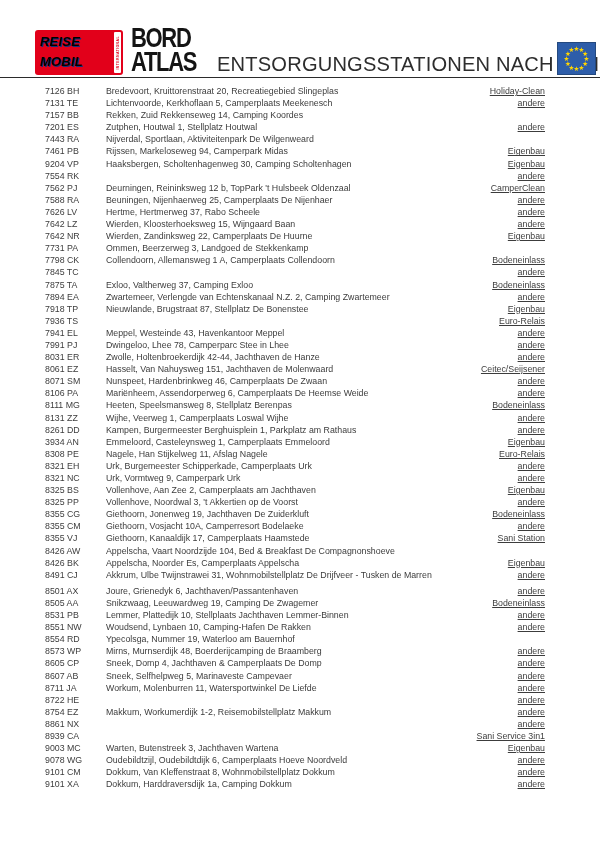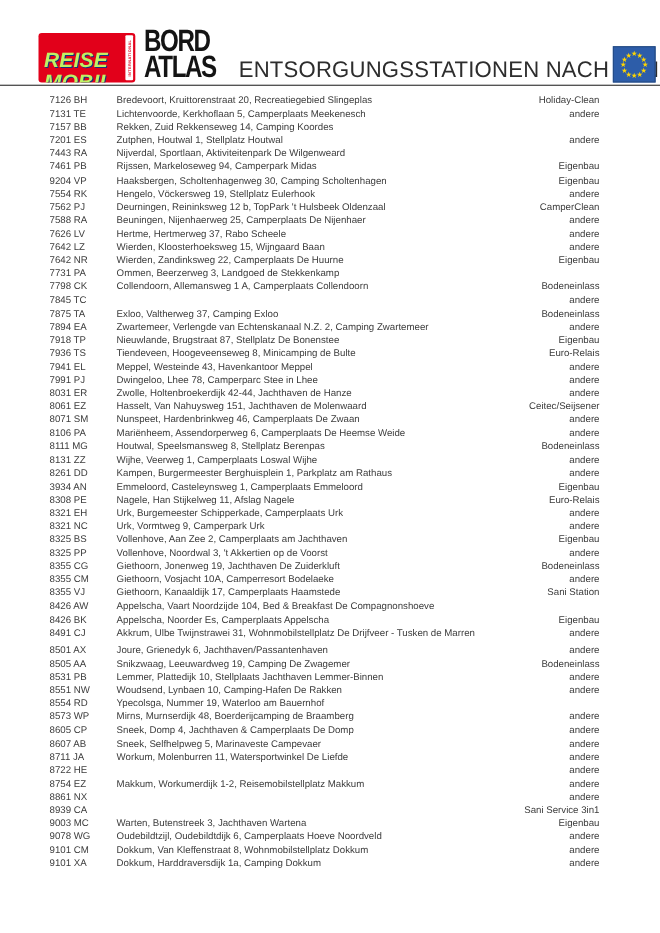--- a/index.html
+++ b/index.html
@@ -19,24 +19,24 @@
   }
 
   .logo-reisemobil {
     position: absolute; left: 35px; top: 30px;
     width: 88px; height: 45px;
     background: #e2001a; border-radius: 3px;
     display: flex;
   }
   .logo-reisemobil .rm-text {
     flex: 1;
-    padding: 16px 0 0 5px;
+    padding: 2px 0 0 5px;
     font-style: italic; font-weight: bold;
-    font-size: 19px; line-height: 19.5px;
-    color: #bef264; letter-spacing: 0.2px;
+    font-size: 13px; line-height: 19.5px;
+    color: #000000; letter-spacing: 0.2px;
     text-shadow: 1px 1px 0 #15317e;
     white-space: nowrap; overflow: hidden;
   }
   .logo-reisemobil .rm-strip {
     width: 7px; margin: 2px 2px 2px 0;
     background: #ffffff; border-radius: 1px;
     overflow: hidden;
     display: flex; align-items: center; justify-content: center;
   }
   .logo-reisemobil .rm-strip span {
@@ -76,21 +76,21 @@
     position: absolute; top: 85px; left: 0;
     width: 600px;
     padding: 0 55px 0 45px;
     box-sizing: border-box;
     font-size: 8.8px; line-height: 12.1px;
   }
   .row { display: flex; align-items: center; }
   .row.gap { margin-top: 4px; }
   .row .code { width: 61px; flex: 0 0 61px; white-space: nowrap; }
   .row .addr { width: 358px; flex: 0 0 358px; }
-  .row .type { flex: 1 1 auto; text-align: right; white-space: nowrap; }
+  .row .type { flex: 1 1 auto; text-align: right; white-space: nowrap; text-decoration: underline; }
 </style>
 </head>
 <body>
 
 <div class="header">
 
   <div class="logo-reisemobil">
     <div class="rm-text"><span>REISE</span><br><span>MOBIL</span></div>
     <div class="rm-strip">
         <span>INTERNATIONAL</span>
@@ -154,21 +154,20 @@
       <span class="addr">Rijssen, Markeloseweg 94, Camperpark Midas</span>
       <span class="type">Eigenbau</span>
     </div>
     <div class="row">
       <span class="code">9204 VP</span>
       <span class="addr">Haaksbergen, Scholtenhagenweg 30, Camping Scholtenhagen</span>
       <span class="type">Eigenbau</span>
     </div>
     <div class="row">
       <span class="code">7554 RK</span>
-      <span class="addr">Hengelo, Vöckersweg 19, Stellplatz Eulerhook</span>
       <span class="type">andere</span>
     </div>
     <div class="row">
       <span class="code">7562 PJ</span>
       <span class="addr">Deurningen, Reininksweg 12 b, TopPark 't Hulsbeek Oldenzaal</span>
       <span class="type">CamperClean</span>
     </div>
     <div class="row">
       <span class="code">7588 RA</span>
       <span class="addr">Beuningen, Nijenhaerweg 25, Camperplaats De Nijenhaer</span>
@@ -213,21 +212,20 @@
       <span class="addr">Zwartemeer, Verlengde van Echtenskanaal N.Z. 2, Camping Zwartemeer</span>
       <span class="type">andere</span>
     </div>
     <div class="row">
       <span class="code">7918 TP</span>
       <span class="addr">Nieuwlande, Brugstraat 87, Stellplatz De Bonenstee</span>
       <span class="type">Eigenbau</span>
     </div>
     <div class="row">
       <span class="code">7936 TS</span>
-      <span class="addr">Tiendeveen, Hoogeveenseweg 8, Minicamping de Bulte</span>
       <span class="type">Euro-Relais</span>
     </div>
     <div class="row">
       <span class="code">7941 EL</span>
       <span class="addr">Meppel, Westeinde 43, Havenkantoor Meppel</span>
       <span class="type">andere</span>
     </div>
     <div class="row">
       <span class="code">7991 PJ</span>
       <span class="addr">Dwingeloo, Lhee 78, Camperparc Stee in Lhee</span>
@@ -248,21 +246,21 @@
       <span class="addr">Nunspeet, Hardenbrinkweg 46, Camperplaats De Zwaan</span>
       <span class="type">andere</span>
     </div>
     <div class="row">
       <span class="code">8106 PA</span>
       <span class="addr">Mariënheem, Assendorperweg 6, Camperplaats De Heemse Weide</span>
       <span class="type">andere</span>
     </div>
     <div class="row">
       <span class="code">8111 MG</span>
-      <span class="addr">Houtwal, Speelsmansweg 8, Stellplatz Berenpas</span>
+      <span class="addr">Heeten, Speelsmansweg 8, Stellplatz Berenpas</span>
       <span class="type">Bodeneinlass</span>
     </div>
     <div class="row">
       <span class="code">8131 ZZ</span>
       <span class="addr">Wijhe, Veerweg 1, Camperplaats Loswal Wijhe</span>
       <span class="type">andere</span>
     </div>
     <div class="row">
       <span class="code">8261 DD</span>
       <span class="addr">Kampen, Burgermeester Berghuisplein 1, Parkplatz am Rathaus</span>

